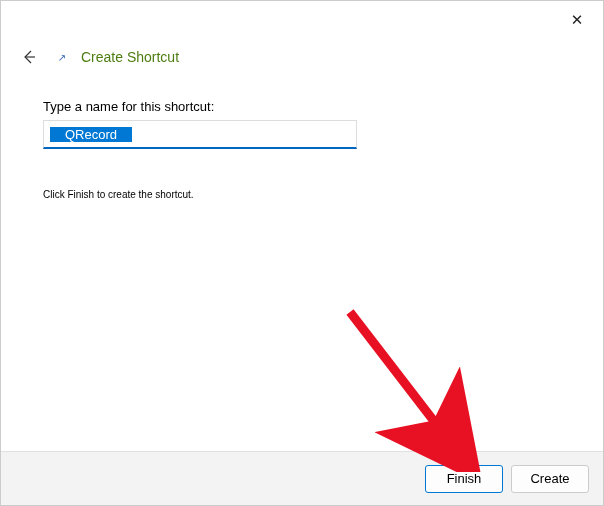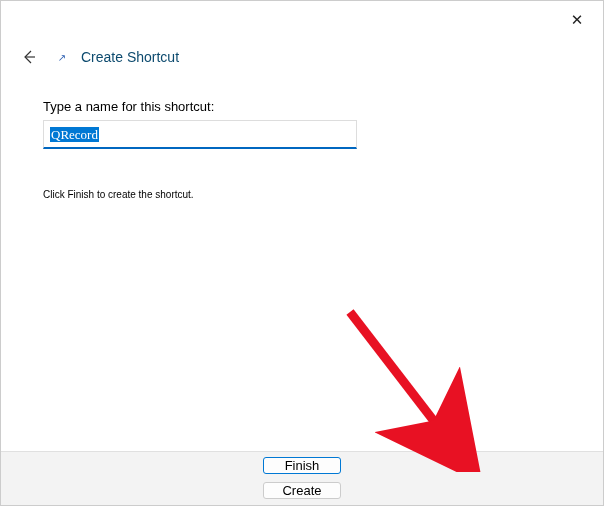--- a/index.html
+++ b/index.html
@@ -55,21 +55,21 @@
       height: 14px;
       display: inline-flex;
       align-items: center;
       justify-content: center;
       color: #2a5db0;
       font-size: 10px;
       margin-left: 4px;
     }
     .header-title {
       font-size: 14px;
-      color: #0c4a6e;
+      color: #4d7c0f;
     }
     .content {
       flex: 1;
       padding: 28px 42px 10px 42px;
     }
     .question {
       font-size: 18px;
       color: #093d8a;
       font-weight: 400;
       margin-bottom: 46px;
@@ -82,38 +82,36 @@
     .input-wrap {
       width: 314px;
       border: 1px solid #ddd;
       border-bottom: 2px solid #0067c0;
       padding: 4px 6px;
       margin-bottom: 40px;
     }
     .input-selected {
       background: #0078d4;
       color: #fff;
-      padding: 0 1px;
+      padding: 0 15px;
       font-size: 13px;
-      font-family: Liberation Serif, serif;
     }
     .hint {
       font-size: 10px;
       color: #000;
     }
     .footer {
       background: #f3f3f3;
       border-top: 1px solid #e0e0e0;
       height: 54px;
       display: flex;
       align-items: center;
       justify-content: flex-end;
       padding: 6px 14px;
       gap: 8px;
-      flex-direction: column;
     }
     .btn {
       min-width: 78px;
       height: 28px;
       background: #fdfdfd;
       border: 1px solid #ccc;
       border-radius: 3px;
       font-size: 13px;
       cursor: pointer;
       padding: 0 12px;

